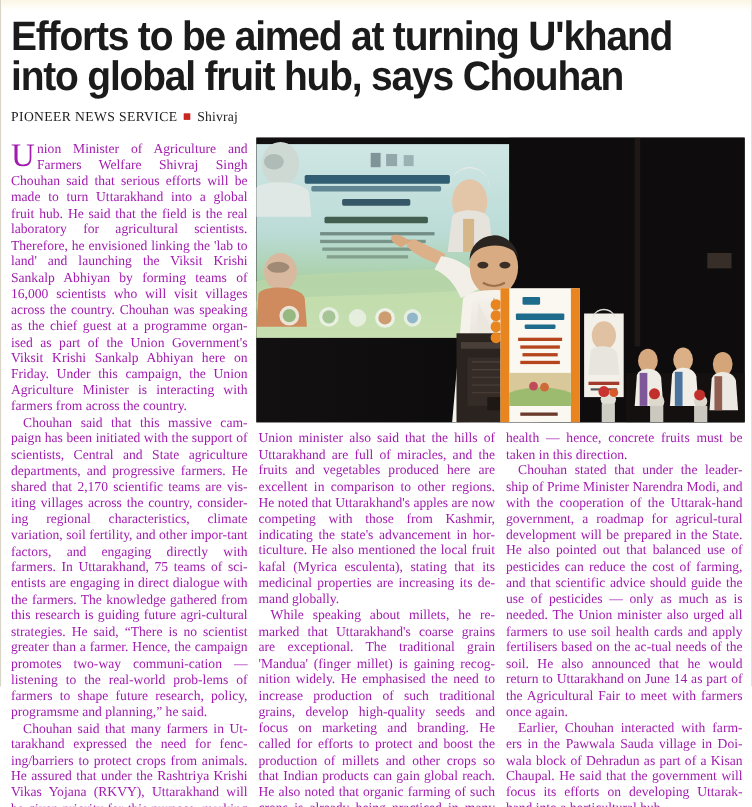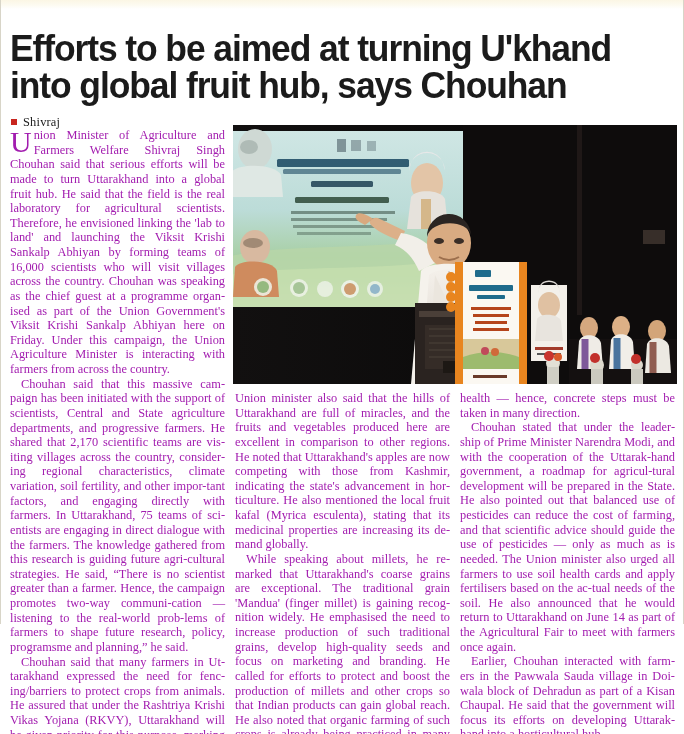--- a/index.html
+++ b/index.html
@@ -15,21 +15,21 @@
     color: #121212;
   }
   #page {
     position: relative;
     width: 684px;
     height: 624px;
     box-sizing: border-box;
     background: #ffffff;
     border-left: 1px solid #d8d5c8;
     border-right: 1px solid #d8d5c8;
-    padding: 16px 10px 0 9px;
+    padding: 0 10px 0 9px;
   }
   #top-tint {
     position: absolute;
     top: 0; left: 0; right: 0;
     height: 9px;
     background: linear-gradient(to bottom, #fbf6e4 0%, #fdfbf2 60%, #ffffff 100%);
     pointer-events: none;
   }
 
   
@@ -123,20 +123,21 @@
 <body>
 
 <div id="page">
 
   <div id="top-tint"></div>
 
   <h1 class="headline">Efforts to be aimed at turning U'khand
 into global fruit hub, says Chouhan</h1>
 
   <div class="byline">
+    <span class="service">PIONEER NEWS SERVICE</span>
     <span class="bullet-sq"></span>
     <span>Shivraj</span>
   </div>
 
   <div class="photo">
     <svg viewBox="0 0 444 259" preserveAspectRatio="none">
       <defs>
         <linearGradient id="scr" x1="0" y1="0" x2="0" y2="1">
           <stop offset="0%" stop-color="#cfe6e4"></stop>
           <stop offset="45%" stop-color="#bcdcd8"></stop>
@@ -302,19 +303,19 @@
     <div class="col c1">
       <p class="dropcap">Union Minister of Agriculture and Farmers Welfare Shivraj Singh Chouhan said that serious efforts will be made to turn Uttarakhand into a global fruit hub. He said that the field is the real laboratory for agricultural scientists. Therefore, he envisioned linking the 'lab to land' and launching the Viksit Krishi Sankalp Abhiyan by forming teams of 16,000 scientists who will visit villages across the country. Chouhan was speaking as the chief guest at a programme organ-ised as part of the Union Government's Viksit Krishi Sankalp Abhiyan here on Friday. Under this campaign, the Union Agriculture Minister is interacting with farmers from across the country.</p>
       <p>Chouhan said that this massive cam-paign has been initiated with the support of scientists, Central and State agriculture departments, and progressive farmers. He shared that 2,170 scientific teams are vis-iting villages across the country, consider-ing regional characteristics, climate variation, soil fertility, and other impor-tant factors, and engaging directly with farmers. In Uttarakhand, 75 teams of sci-entists are engaging in direct dialogue with the farmers. The knowledge gathered from this research is guiding future agri-cultural strategies. He said, “There is no scientist greater than a farmer. Hence, the campaign promotes two-way communi-cation — listening to the real-world prob-lems of farmers to shape future research, policy, programsme and planning,” he said.</p>
       <p>Chouhan said that many farmers in Ut-tarakhand expressed the need for fenc-ing/barriers to protect crops from animals. He assured that under the Rashtriya Krishi Vikas Yojana (RKVY), Uttarakhand will be given priority for this purpose, marking a significant step to-ward protecting crops and farmlands. The</p>
     </div>
     <div class="col c2">
       <p>Union minister also said that the hills of Uttarakhand are full of miracles, and the fruits and vegetables produced here are excellent in comparison to other regions. He noted that Uttarakhand's apples are now competing with those from Kashmir, indicating the state's advancement in hor-ticulture. He also mentioned the local fruit kafal (Myrica esculenta), stating that its medicinal properties are increasing its de-mand globally.</p>
       <p>While speaking about millets, he re-marked that Uttarakhand's coarse grains are exceptional. The traditional grain 'Mandua' (finger millet) is gaining recog-nition widely. He emphasised the need to increase production of such traditional grains, develop high-quality seeds and focus on marketing and branding. He called for efforts to protect and boost the production of millets and other crops so that Indian products can gain global reach. He also noted that organic farming of such crops is already being practiced in many areas, which is highly beneficial for</p>
     </div>
     <div class="col c3">
-      <p>health — hence, concrete steps must be taken in many direction.</p>
+      <p>health — hence, concrete fruits must be taken in this direction.</p>
       <p>Chouhan stated that under the leader-ship of Prime Minister Narendra Modi, and with the cooperation of the Uttarak-hand government, a roadmap for agricul-tural development will be prepared in the State. He also pointed out that balanced use of pesticides can reduce the cost of farming, and that scientific advice should guide the use of pesticides — only as much as is needed. The Union minister also urged all farmers to use soil health cards and apply fertilisers based on the ac-tual needs of the soil. He also announced that he would return to Uttarakhand on June 14 as part of the Agricultural Fair to meet with farmers once again.</p>
       <p>Earlier, Chouhan interacted with farm-ers in the Pawwala Sauda village in Doi-wala block of Dehradun as part of a Kisan Chaupal. He said that the government will focus its efforts on developing Uttarak-hand into a horticultural hub.</p>
     </div>
   </div>
 
 </div>
 
 </body></html>

